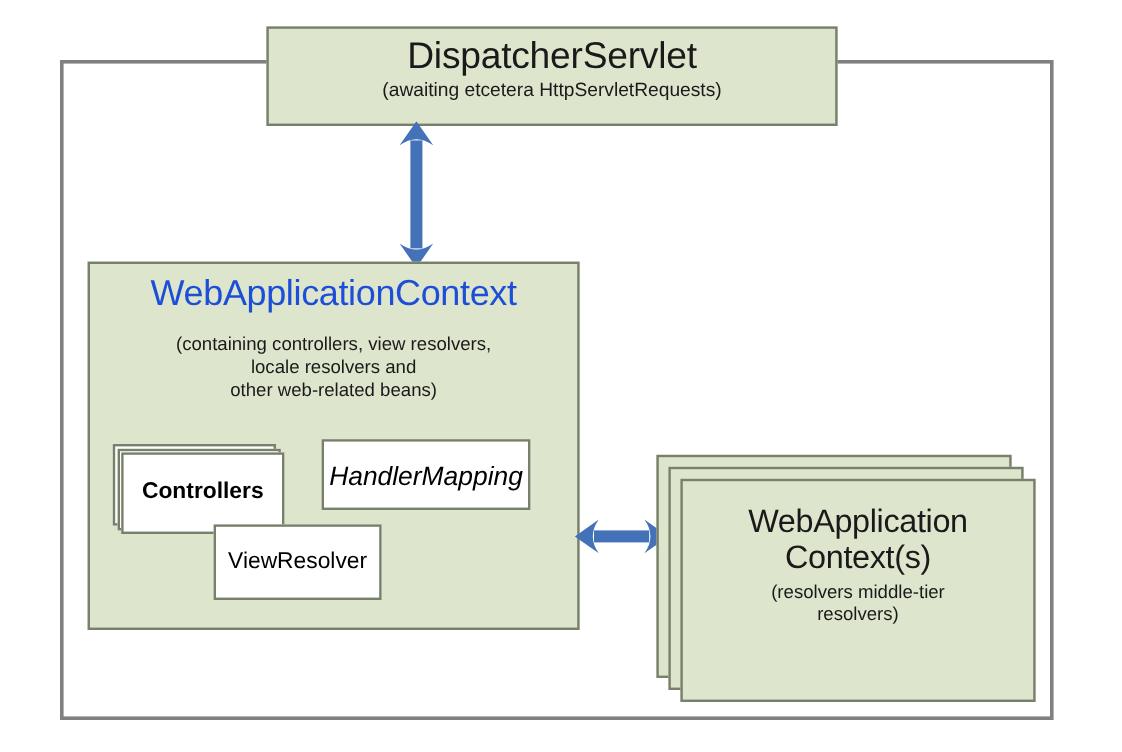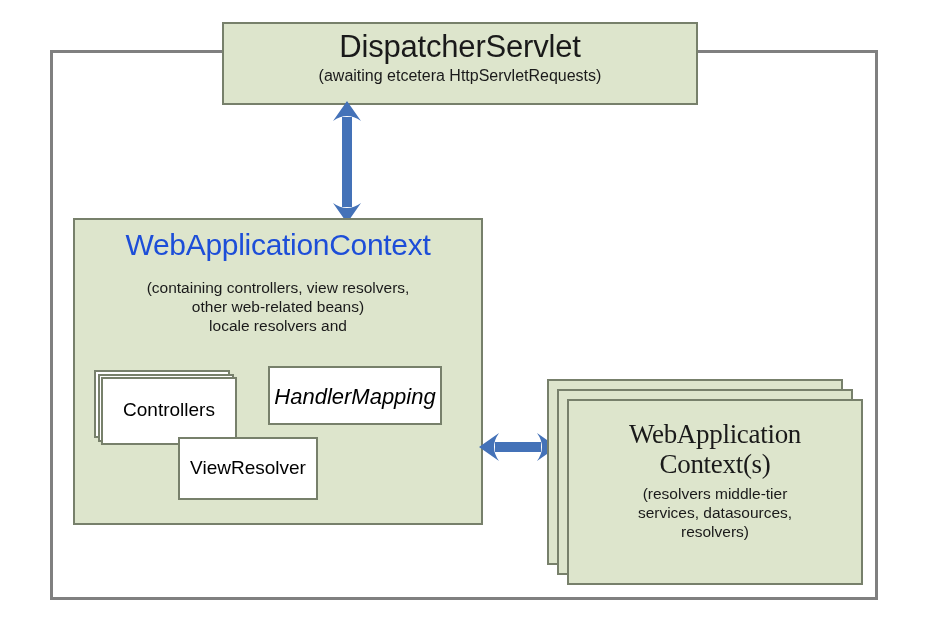--- a/index.html
+++ b/index.html
@@ -100,21 +100,21 @@
     left: 94px; top: 370px; width: 136px; height: 68px;
     background: #ffffff; border: 2px solid #77806b;
   }
   #controllers-stack-back1 {
     left: 98px; top: 374px; width: 136px; height: 68px;
     background: #ffffff; border: 2px solid #77806b;
   }
   #controllers-box {
     left: 101px; top: 377px; width: 136px; height: 68px;
   }
-  #controllers-box .lbl { font-size: 19px; margin-top: 20px; }
+  #controllers-box .lbl { font-size: 19px; margin-top: 20px; font-weight: bold; }
 
   #handler-mapping-box {
     left: 268px; top: 366px; width: 174px; height: 59px;
   }
   #handler-mapping-box .lbl { font-size: 22px; margin-top: 16px; font-style: italic; }
 
   #view-resolver-box {
     left: 178px; top: 437px; width: 140px; height: 63px;
   }
   #view-resolver-box .lbl { font-size: 19px; margin-top: 18px; }
@@ -130,21 +130,20 @@
   }
   #web-application-contexts {
     left: 567px; top: 399px; width: 296px; height: 186px;
   }
   #web-application-contexts .title {
     font-size: 27px;
     line-height: 1.12;
     margin-top: 18px;
     color: #1a1a1a;
     letter-spacing: -0.3px;
-    font-family: Liberation Serif, serif;
   }
   #web-application-contexts .sub {
     font-size: 15.5px;
     margin-top: 6px;
     line-height: 1.22;
     color: #1a1a1a;
   }
 
   
   .arrow {
@@ -172,22 +171,22 @@
         <path d="M17 0 L31 20 Q24 15 17 15 Q10 15 3 20 Z"></path>
         <path d="M17 122 L31 102 Q24 107 17 107 Q10 107 3 102 Z"></path>
       </g>
     </svg>
   </div>
 
   <div class="gbox" id="web-application-context">
     <div class="title">WebApplicationContext</div>
     <div class="sub">
       <div>(containing controllers, view resolvers,</div>
+      <div>locale resolvers and</div>
       <div>other web-related beans)</div>
-      <div>locale resolvers and</div>
     </div>
   </div>
 
   <div class="wbox" id="handler-mapping-box">
     <div class="lbl">HandlerMapping</div>
   </div>
 
   <div class="shadow-layer" id="controllers-stack-back2"></div>
   <div class="shadow-layer" id="controllers-stack-back1"></div>
   <div class="wbox" id="controllers-box">
@@ -210,18 +209,17 @@
 
   <div class="shadow-layer" id="wac-stack-back2"></div>
   <div class="shadow-layer" id="wac-stack-back1"></div>
   <div class="gbox" id="web-application-contexts">
     <div class="title">
       <div>WebApplication</div>
       <div>Context(s)</div>
     </div>
     <div class="sub">
       <div>(resolvers middle-tier</div>
-      <div>services, datasources,</div>
       <div>resolvers)</div>
     </div>
   </div>
 
 </div>
 
 </body></html>

